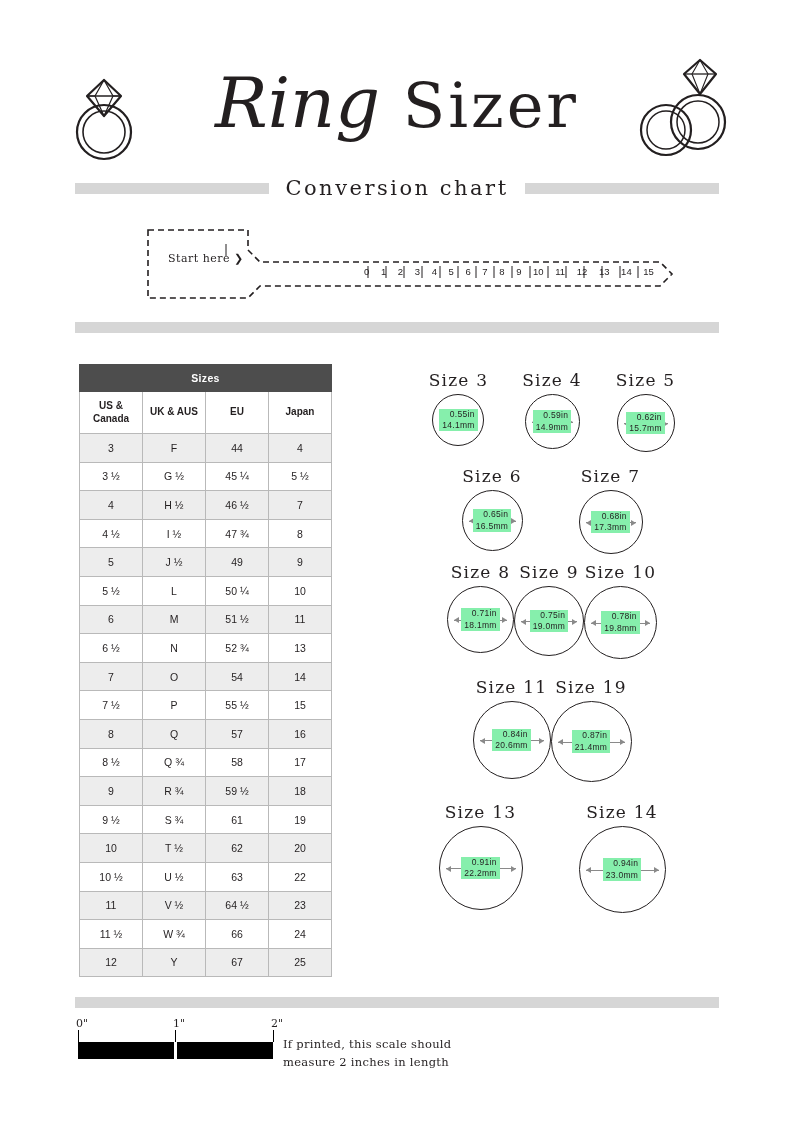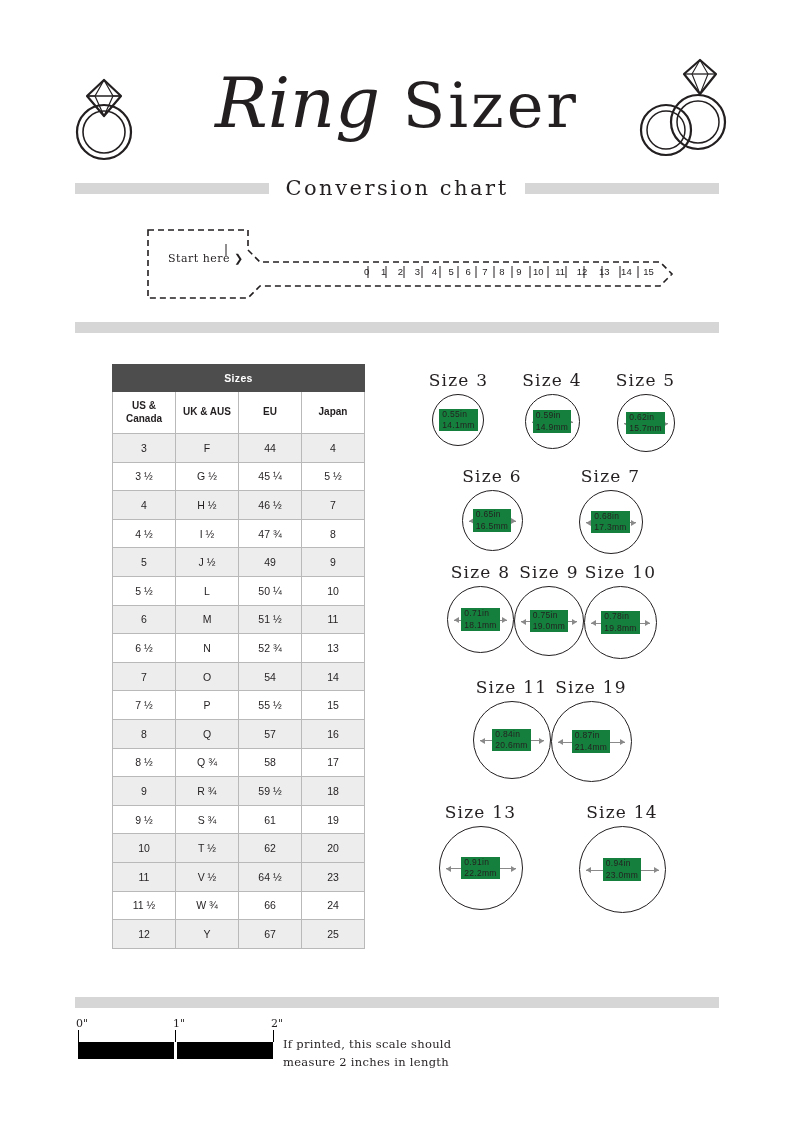--- a/index.html
+++ b/index.html
@@ -106,21 +106,21 @@
     width: 644px;
     height: 11px;
     background: #d6d6d6;
   }
   .divider.top { top: 322px; }
   .divider.bottom { top: 997px; }
 
   
   .table-wrap {
     position: absolute;
-    left: 112px;
+    left: 79px;
     top: 364px;
     width: 253px;
     border-radius: 11px;
   }
   table.sizes {
     border-collapse: collapse;
     width: 253px;
     font-size: 10.5px;
   }
   table.sizes th.head {
@@ -212,23 +212,23 @@
     top: -2.5px;
     width: 0; height: 0;
     border-top: 3px solid transparent;
     border-bottom: 3px solid transparent;
   }
   .ring-arrow:before { left: 0; border-right: 5px solid #8a8a8a; }
   .ring-arrow:after { right: 0; border-left: 5px solid #8a8a8a; }
   .ring-text {
     position: relative;
     z-index: 2;
-    background: #15803d;
+    background: #86efac;
     padding: 0 3px;
-    text-align: left;
+    text-align: right;
   }
 
   
   .footer {
     position: absolute;
     left: 75px;
     top: 1028px;
     width: 644px;
     height: 70px;
   }
@@ -454,20 +454,26 @@
             <td>S ¾</td>
             <td>61</td>
             <td>19</td>
           </tr>
         <tr class="alt">
             <td>10</td>
             <td>T ½</td>
             <td>62</td>
             <td>20</td>
           </tr>
+        <tr>
+            <td>10 ½</td>
+            <td>U ½</td>
+            <td>63</td>
+            <td>22</td>
+          </tr>
         <tr class="alt">
             <td>11</td>
             <td>V ½</td>
             <td>64 ½</td>
             <td>23</td>
           </tr>
         <tr>
             <td>11 ½</td>
             <td>W ¾</td>
             <td>66</td>

